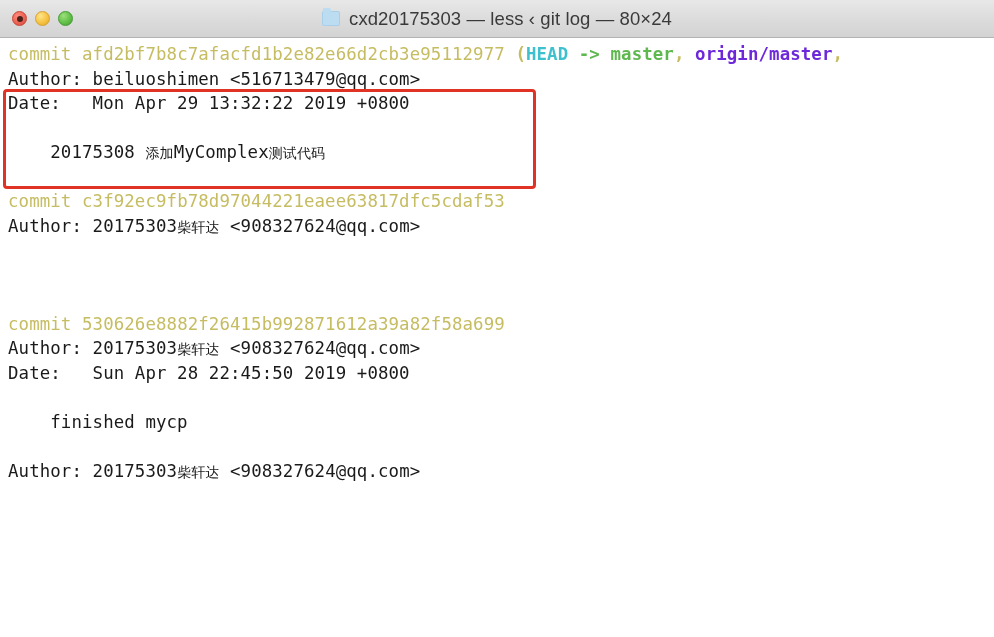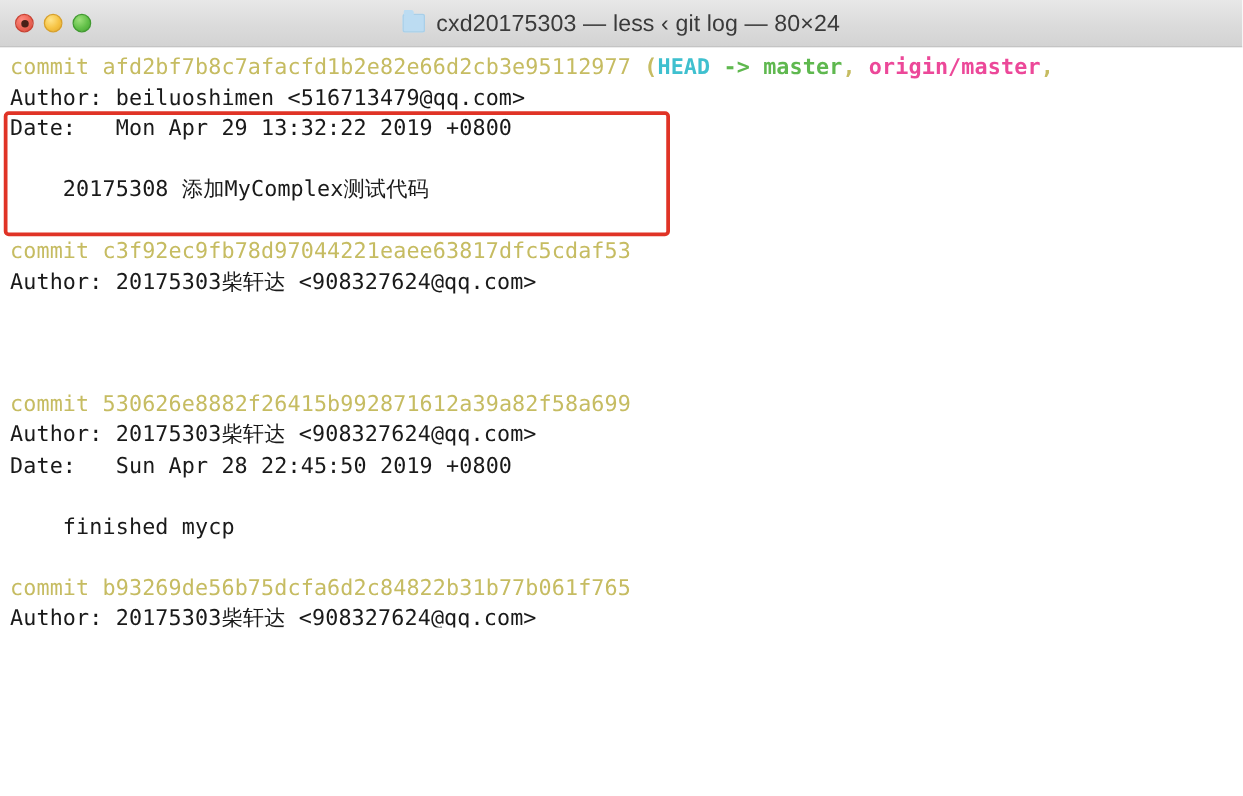--- a/index.html
+++ b/index.html
@@ -126,25 +126,25 @@
     font-size: 17.4px;
     letter-spacing: 0.1px;
     white-space: pre;
     color: #1a1a1a;
   }
   .line.blank { color: transparent; }
 
   .c-hash   { color: #c6bc62; margin-top: 28px; }
   .c-head   { color: #3fc0cf; font-weight: bold; }
   .c-green  { color: #5fb84f; font-weight: bold; }
-  .c-red    { color: #ec4899; font-weight: bold; }
+  .c-red    { color: #6d28d9; font-weight: bold; }
   .c-yellow { color: #c6bc62; font-weight: bold; }
   .cjk {
     font-family: Liberation Serif, serif;
-    font-size: 17px;
+    font-size: 14px;
   }
 
   
   .highlight-box {
     position: absolute;
     left: 3px;
     top: 51px;
     width: 533px;
     height: 100px;
     border: 3px solid #e03326;
@@ -224,21 +224,20 @@
       <div class="line"><span>Author: </span><span>20175303</span><span class="cjk">柴轩达</span><span> &lt;908327624@qq.com&gt;</span></div>
 
       <div class="line"><span>Date:   </span><span>Sun Apr 28 22:45:50 2019 +0800</span></div>
 
       <div class="line blank">&nbsp;</div>
 
       <div class="line"><span>    </span><span>finished mycp</span></div>
 
       <div class="line blank">&nbsp;</div>
 
-      <div class="line"><span class="c-hash">commit </span><span class="c-hash">b93269de56b75dcfa6d2c84822b31b77b061f765</span></div>
 
       <div class="line"><span>Author: </span><span>20175303</span><span class="cjk">柴轩达</span><span> &lt;908327624@qq.com&gt;</span></div>
 
 
     </div>
 
     <div class="highlight-box"></div>
 
     <div class="prompt-row">
       <span>:</span>

